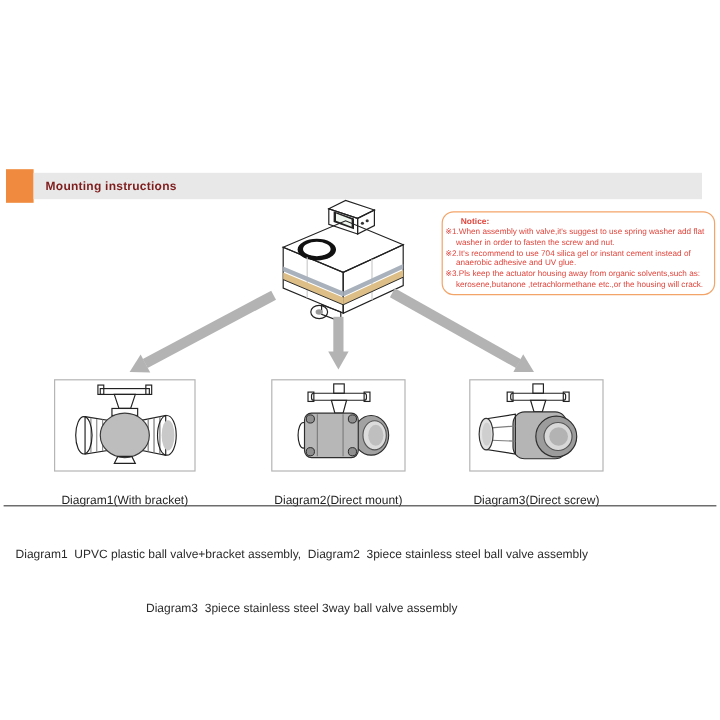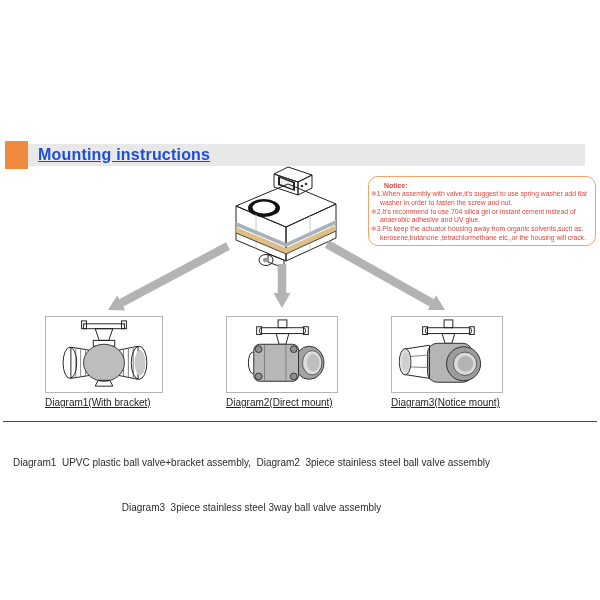--- a/index.html
+++ b/index.html
@@ -3,21 +3,21 @@
 <meta charset="utf-8">
 <style>
   html,body{margin:0;padding:0;background:#fff;}
   .page{position:relative;width:600px;height:600px;background:#ffffff;overflow:hidden;
         font-family:"Liberation Sans","DejaVu Sans",sans-serif;}
 
   
   .accent-square{position:absolute;left:5px;top:141px;width:23px;height:28px;background:#ef8a3e;}
   .header-bar{position:absolute;left:28px;top:144px;width:557px;height:22px;background:#e8e8e8;
               display:flex;align-items:center;}
-  .header-title{font-size:16px;font-weight:bold;color:#1d4ed8;margin-left:10px;letter-spacing:.2px;text-decoration:underline;}
+  .header-title{font-size:10px;font-weight:bold;color:#7f1d1d;margin-left:10px;letter-spacing:.2px;}
 
   
   .actuator{position:absolute;left:212px;top:164px;width:142px;height:114px;}
 
   
   .notice{position:absolute;left:368px;top:176px;width:228px;height:70px;box-sizing:border-box;
           border:1.5px solid #f3a469;border-radius:10px;background:#fff;
           padding:4px 4px 0 2px;color:#e0453c;}
   .notice-title{font-size:7px;font-weight:bold;margin-left:13px;line-height:9px;}
   .notice-item{font-size:6.8px;line-height:8.8px;padding-left:9px;text-indent:-9px;}
@@ -25,21 +25,21 @@
   
   .arrows{position:absolute;left:0;top:230px;width:600px;height:90px;}
 
   
   .card{position:absolute;top:316px;}
   .card1{left:45px;width:118px;}
   .card2{left:226px;width:112px;}
   .card3{left:391px;width:112px;}
   .dbox{width:100%;height:77px;box-sizing:border-box;border:1px solid #b5b5b5;background:#fff;}
   .dbox svg{display:block;width:100%;height:100%;}
-  .dlabel{margin-top:4px;font-size:10px;color:#1f1f1f;text-align:left;white-space:nowrap;text-decoration:underline;}
+  .dlabel{margin-top:19px;font-size:10px;color:#1f1f1f;text-align:center;white-space:nowrap;}
 
   
   .divider{position:absolute;left:3px;top:421px;width:594px;height:1px;background:#4a4a4a;}
   .footer-text{position:absolute;left:13px;top:425px;font-size:10px;line-height:15px;
                color:#2b2b2b;white-space:pre;text-align:center;}
   svg .oline{stroke:#222;stroke-width:1;fill:none;}
 </style>
 </head>
 <body>
 
@@ -166,21 +166,21 @@
         <polygon points="12,33 38,29 38,63 12,59" fill="#aaaaaa" class="oline"></polygon>
         <line x1="12" y1="41" x2="38" y2="39" stroke="#7d7d7d" stroke-width="1"></line>
         <line x1="12" y1="51" x2="38" y2="52" stroke="#7d7d7d" stroke-width="1"></line>
         <ellipse cx="13" cy="46" rx="6" ry="13.5" fill="#e3e3e3" stroke="#333" stroke-width="1"></ellipse>
         <ellipse cx="13.5" cy="46" rx="4" ry="10" fill="#cfcfcf"></ellipse>
         <circle cx="73" cy="48" r="17.5" fill="#9c9c9c" stroke="#2e2e2e" stroke-width="1"></circle>
         <circle cx="74.5" cy="48" r="12" fill="#d8d8d8" stroke="#555" stroke-width="1"></circle>
         <circle cx="75" cy="48" r="8" fill="#b3b3b3"></circle>
       </svg>
     </div>
-    <div class="dlabel">Diagram3(Notice mount)</div>
+    <div class="dlabel">Diagram3(Direct screw)</div>
   </div>
 
   <div class="divider"></div>
   <div class="footer-text">
     <div>Diagram1  UPVC plastic ball valve+bracket assembly,  Diagram2  3piece stainless steel ball valve assembly</div>
     <div>Diagram3  3piece stainless steel 3way ball valve assembly</div>
   </div>
 
 </div>
 

